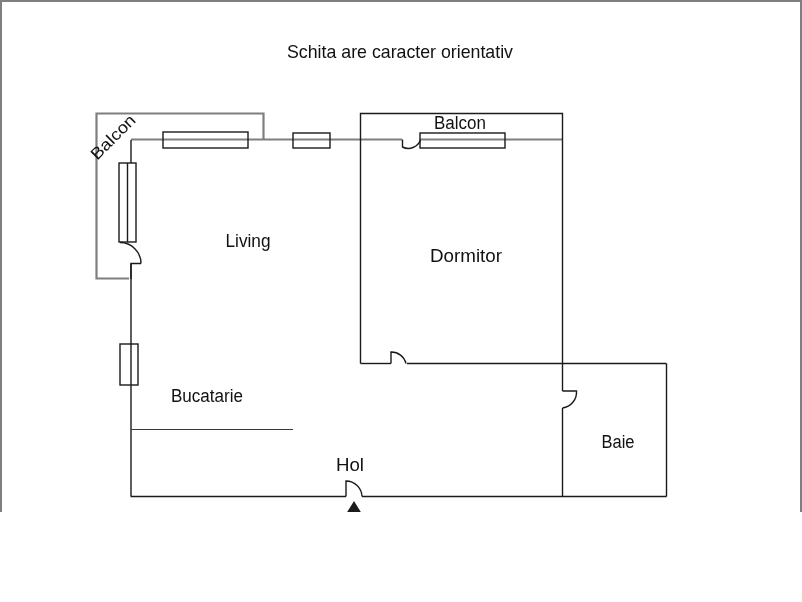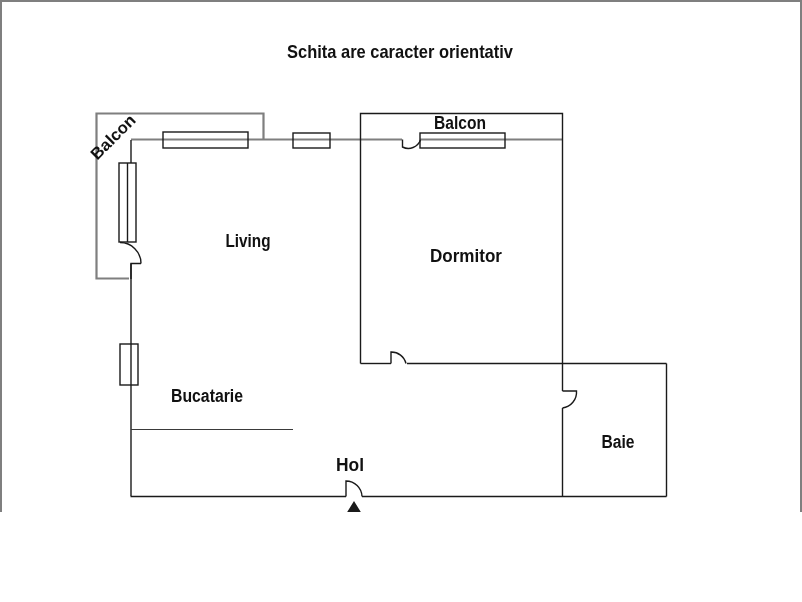--- a/index.html
+++ b/index.html
@@ -8,21 +8,20 @@
     --frame:#7f7f7f;
     --background:#ffffff;
     --text:#111111;
     --arrow:#1a1a1a;
   }
   html,body{margin:0;padding:0;background:#fff;}
   .stage{
     width:802px;height:512px;position:relative;overflow:hidden;
     background:var(--background,#fff);
     font-family:"Liberation Sans", sans-serif;
-    font-weight:bold;
   }
   svg{display:block;}
   .frame{stroke:var(--frame,#7f7f7f);stroke-width:2;fill:none;}
   .w1{stroke:var(--wall-primary,#1a1a1a);stroke-width:1.4;fill:none;}
   .w2{stroke:var(--wall-secondary,#7f7f7f);stroke-width:2.2;fill:none;}
   .winfill{fill:var(--background,#ffffff);}
   .counter{stroke:#3a3a3a;stroke-width:1.1;fill:none;}
   .arrow{fill:var(--arrow,#1a1a1a);stroke:none;}
   .lbl{
     font-size:18px;fill:var(--text,#111);text-anchor:middle;

